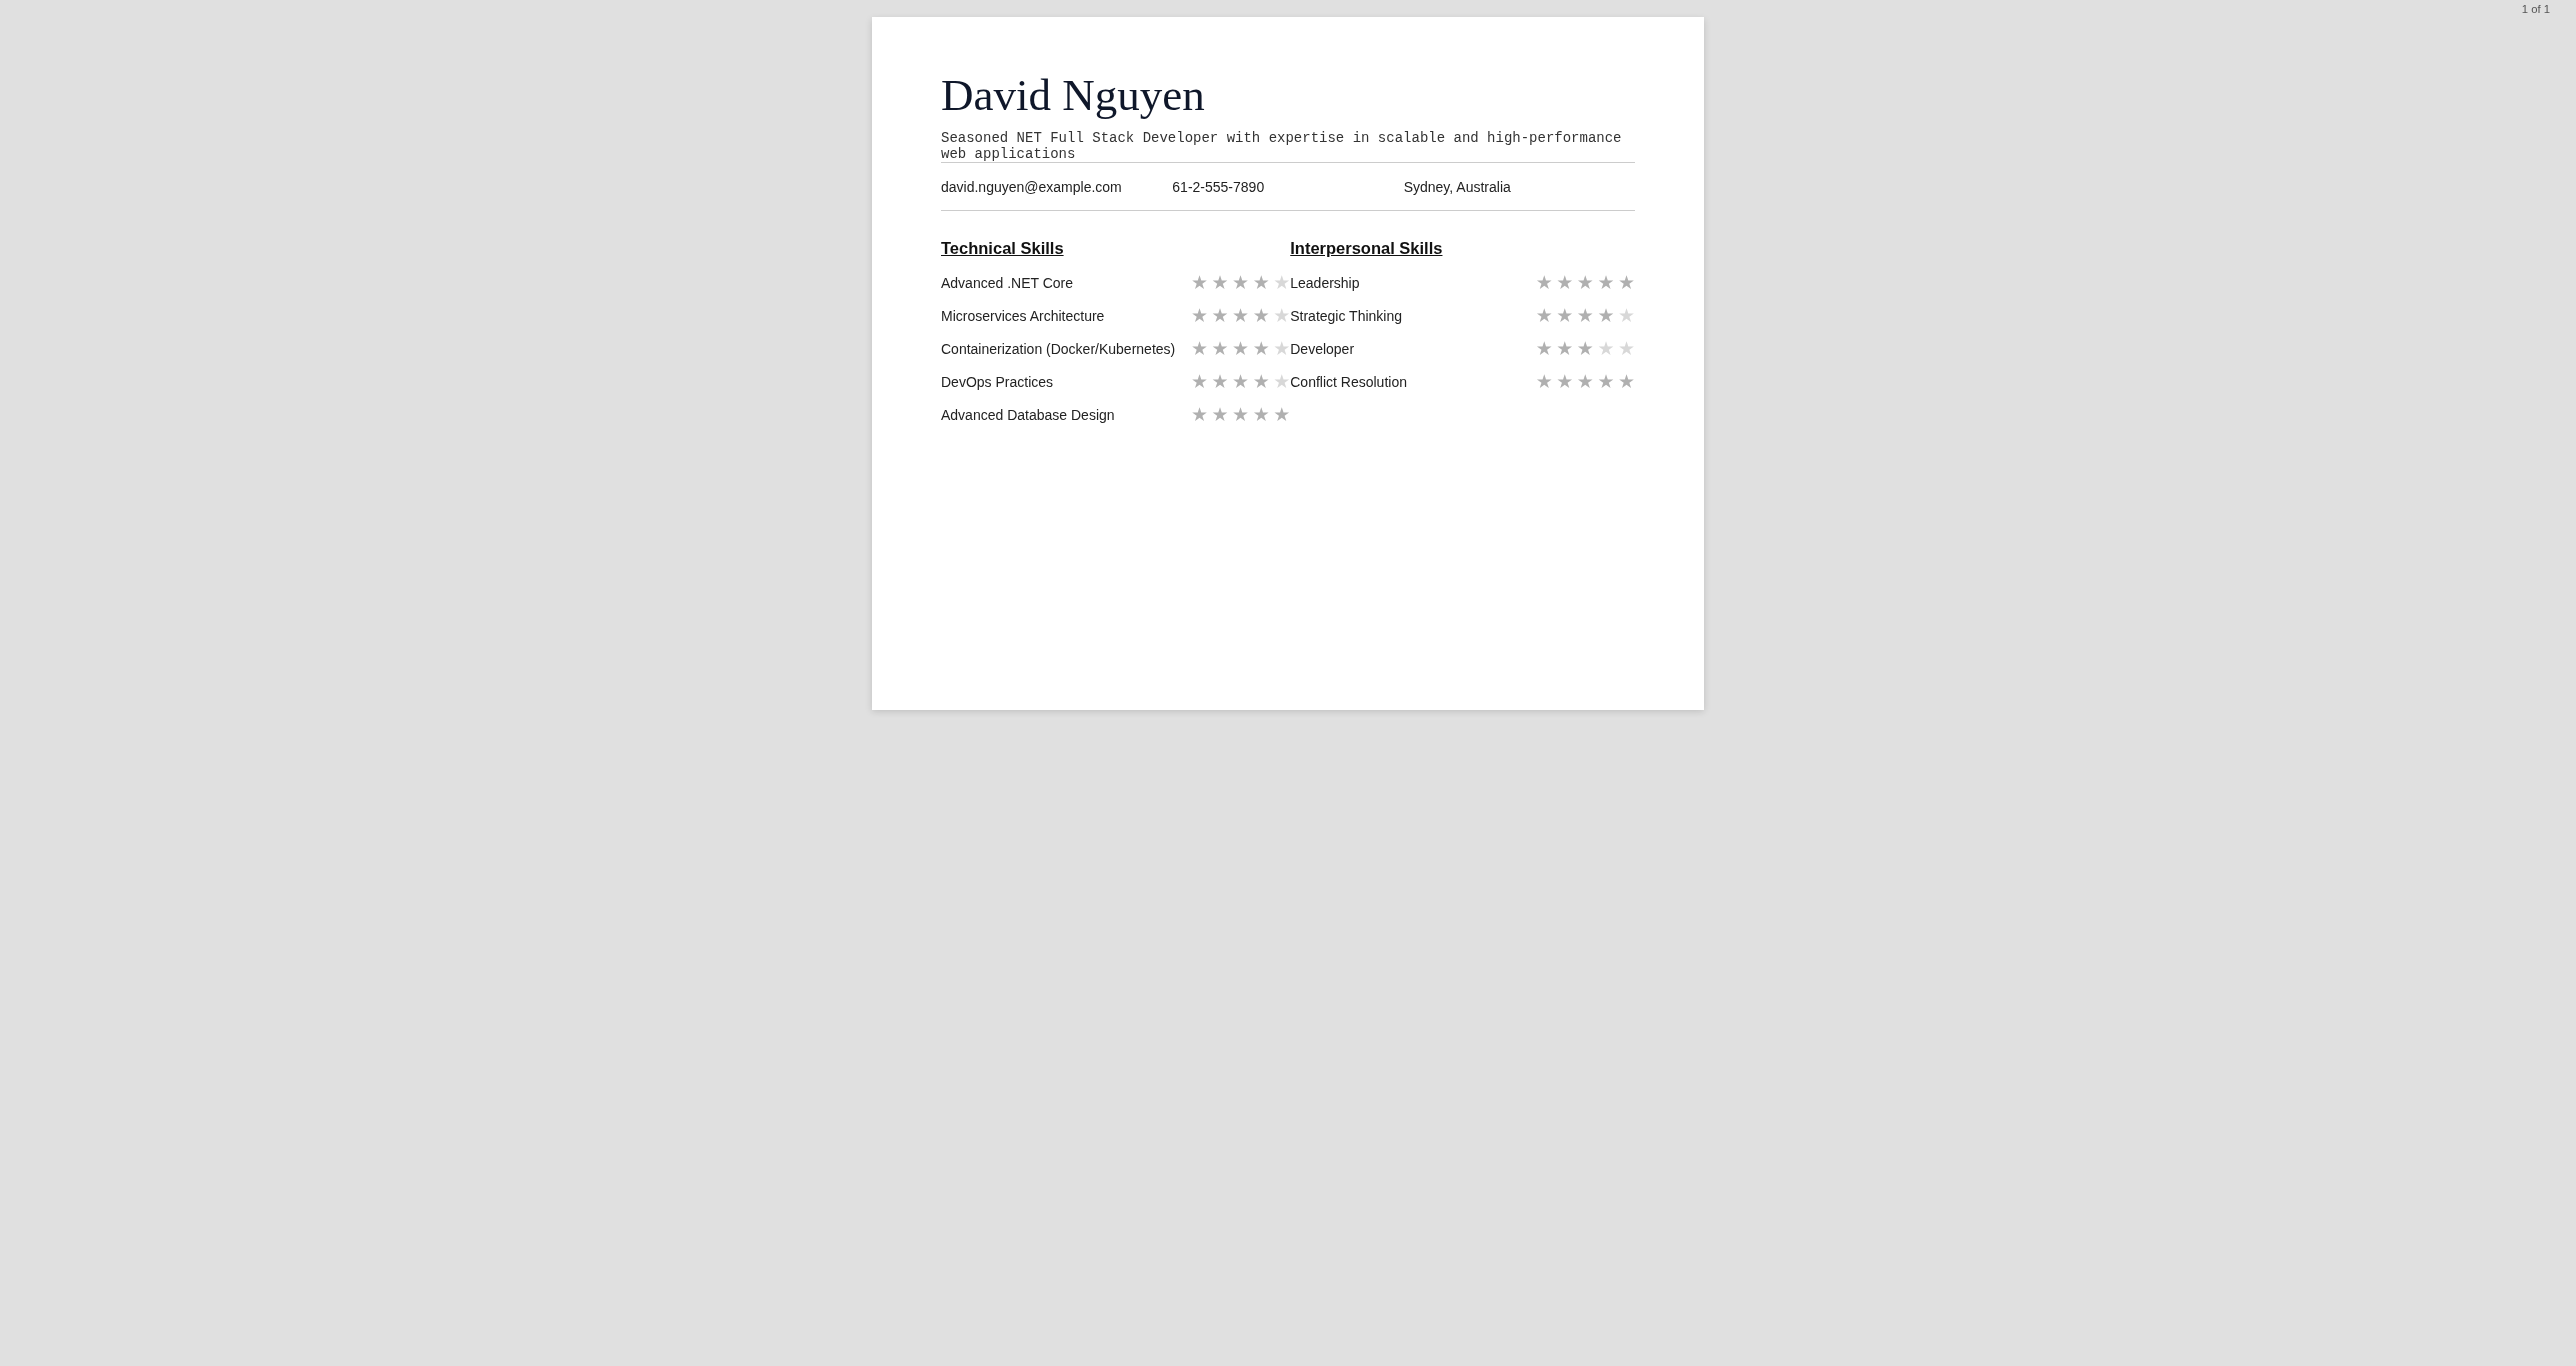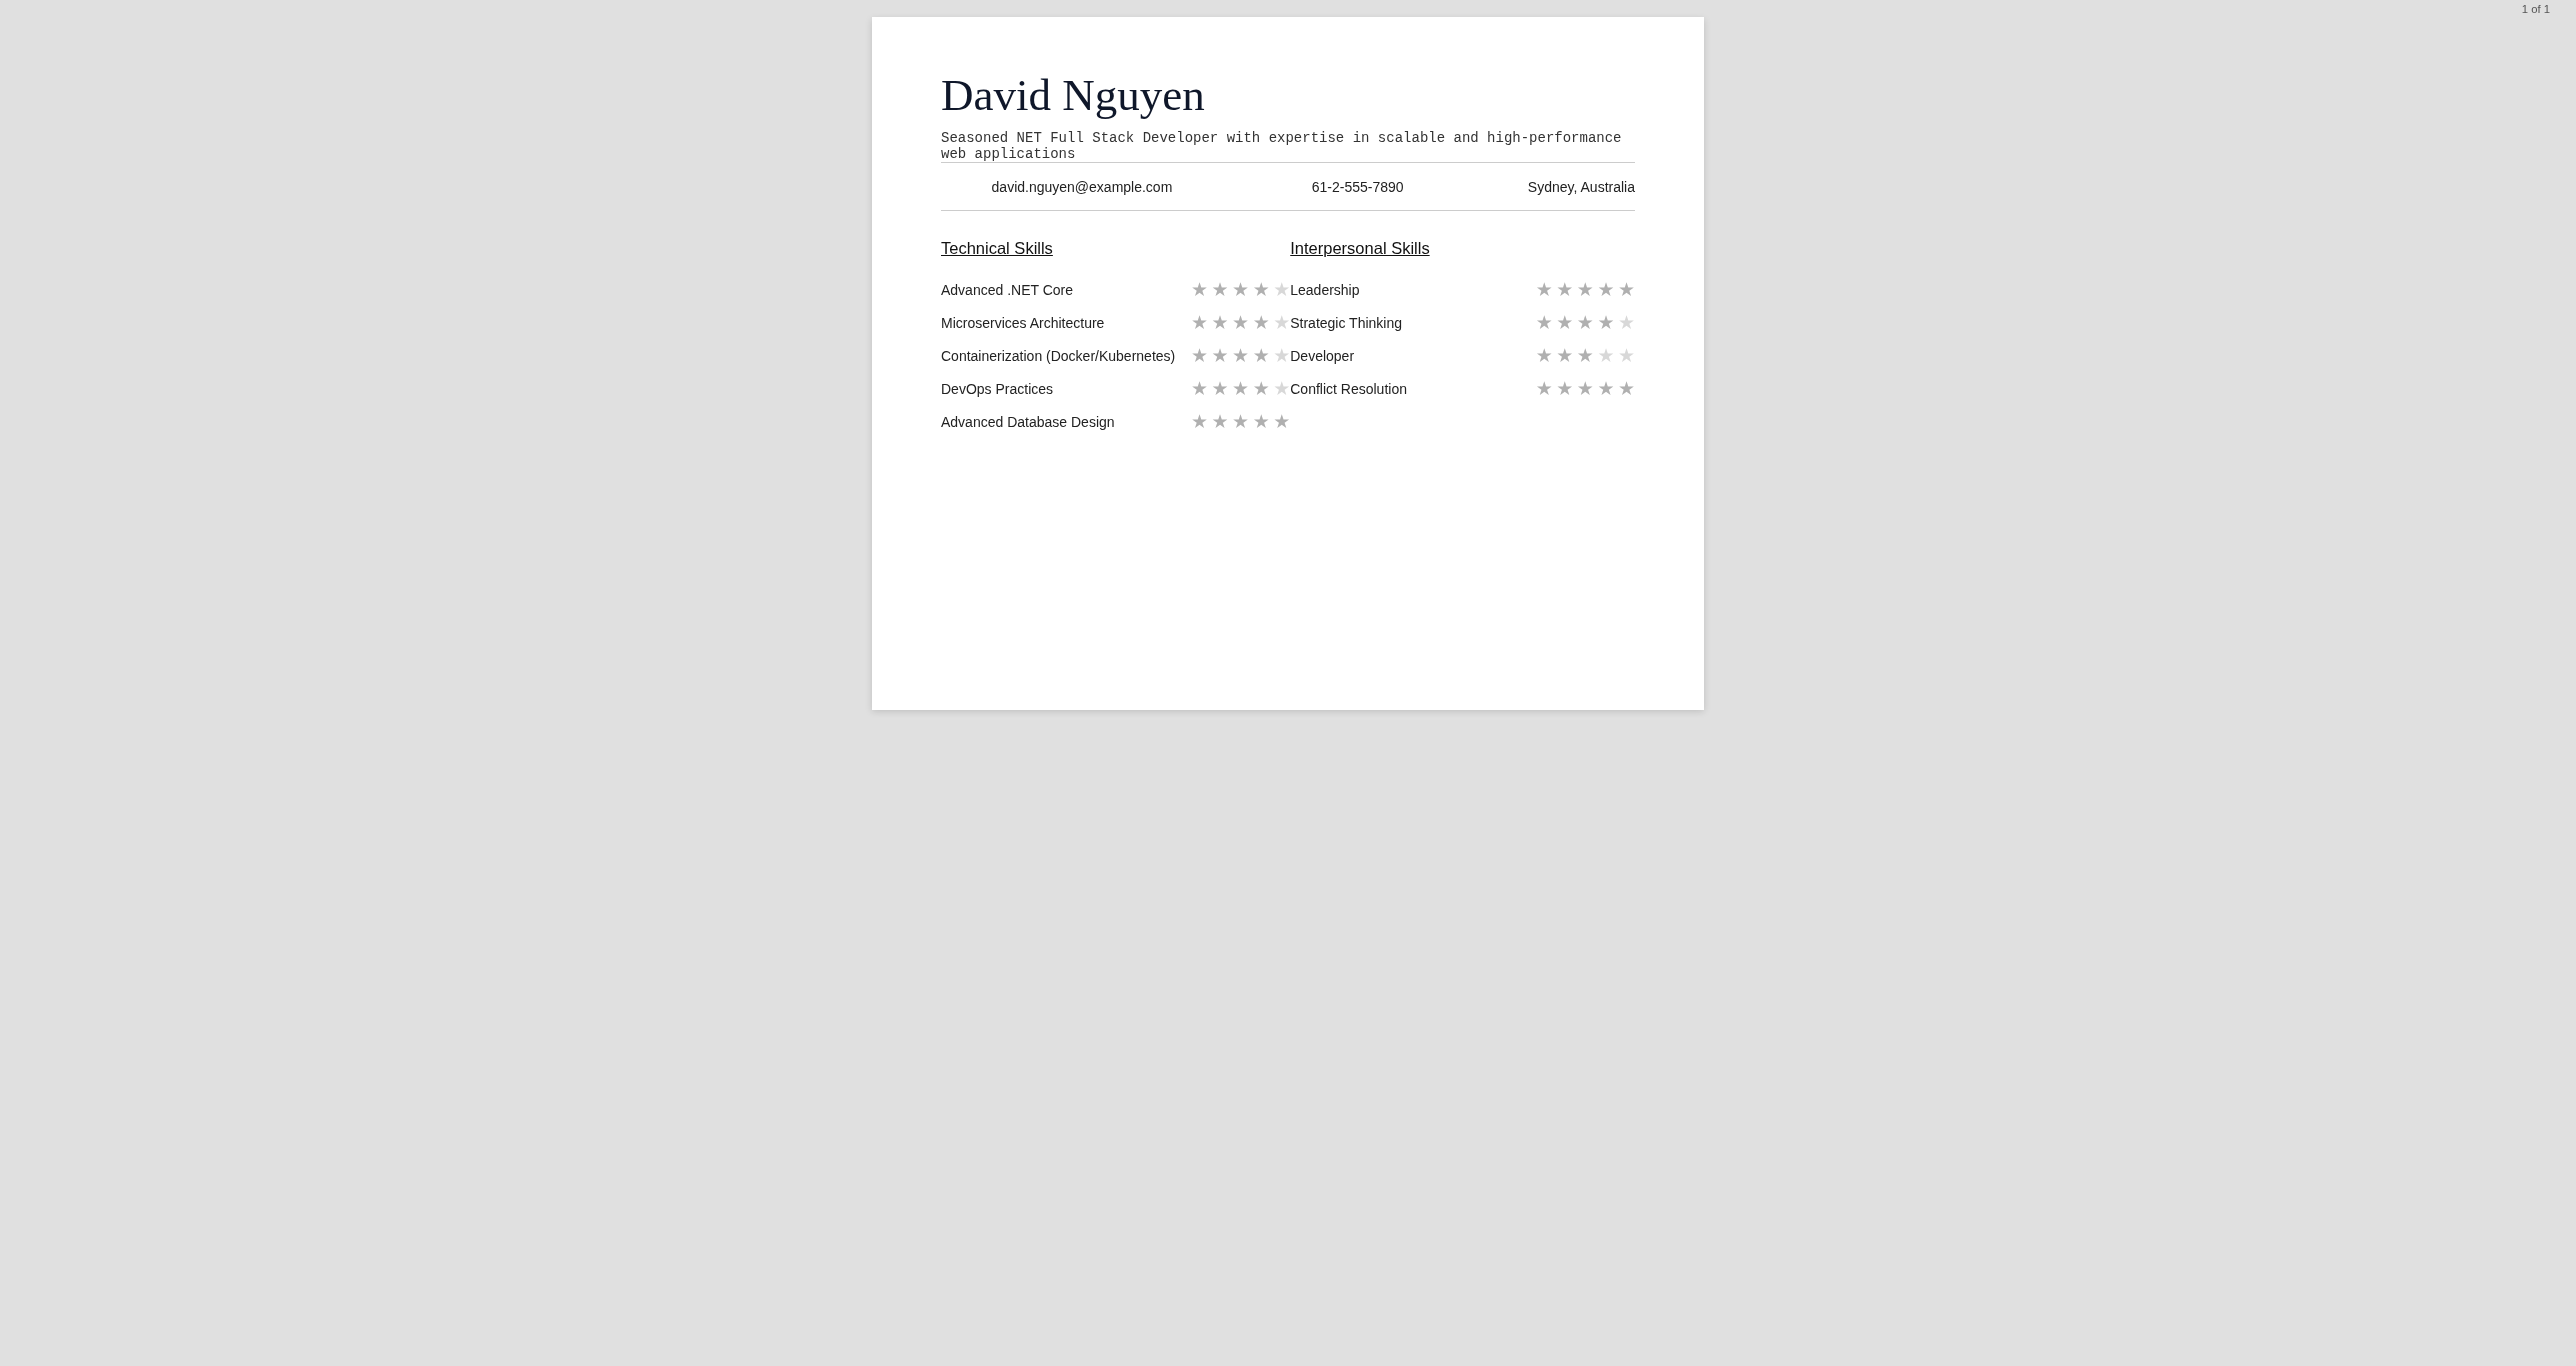--- a/index.html
+++ b/index.html
@@ -52,21 +52,20 @@
     .contact-section {
       border-top: 0.9px solid #ccc;
       border-bottom: 0.9px solid #ccc;
       padding: 15.6px 0;
       display: flex;
       gap: 0;
       margin-bottom: 28px;
       font-family: Arial, sans-serif;
       font-size: 14px;
       color: #222;
-      text-align: right;
     }
 
     .contact-item {
       flex: 1;
     }
 
     .section-title-bar {
       border-bottom: 1.7px solid #111;
       text-align: center;
       padding: 15.6px 0 12px 0;
@@ -86,24 +85,24 @@
       gap: 0;
     }
 
     .skills-col {
       flex: 1;
     }
 
     .skills-col-header {
       font-family: Arial, sans-serif;
       font-size: 16.5px;
-      font-weight: 400;
+      font-weight: 700;
       text-decoration: underline;
       color: #111;
-      margin-bottom: 22px;
+      margin-bottom: 15px;
     }
 
     .skill-row {
       display: flex;
       align-items: center;
       margin-bottom: 14px;
       font-family: Arial, sans-serif;
       font-size: 14px;
       color: #222;
     }

